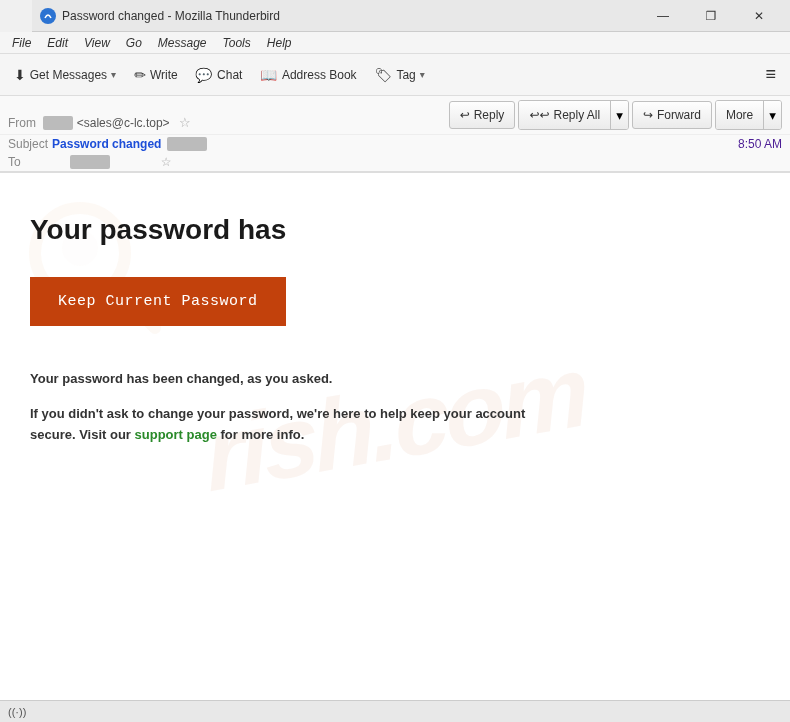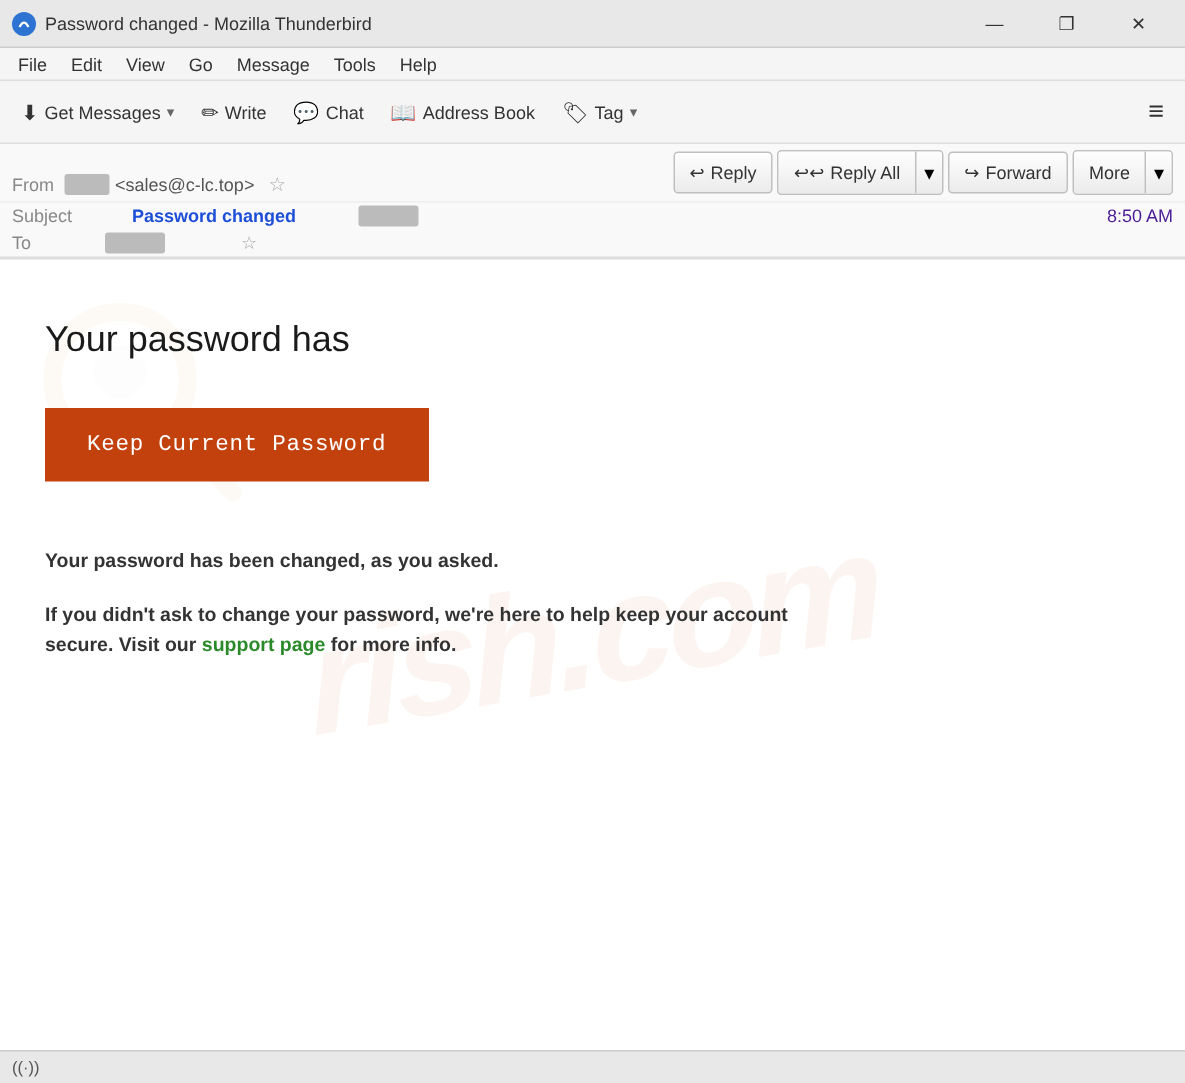--- a/index.html
+++ b/index.html
@@ -7,20 +7,21 @@
 
     
     .titlebar {
       background: #e8e8e8;
       height: 32px;
       display: flex;
       align-items: center;
       padding: 0 8px;
       border-bottom: 1px solid #ccc;
       user-select: none;
+      margin-left: 32px;
     }
     .titlebar-icon {
       width: 16px; height: 16px; margin-right: 6px;
       background: #2c73d2; border-radius: 50%;
       display: flex; align-items: center; justify-content: center;
       color: white; font-size: 10px; font-weight: bold;
     }
     .titlebar-text {
       flex: 1; font-size: 12px; color: #333;
     }
@@ -34,20 +35,21 @@
     }
 
     
     .menubar {
       background: #f5f5f5;
       height: 22px;
       display: flex;
       align-items: flex-start;
       padding: 0 4px;
       border-bottom: 1px solid #ddd;
+      font-style: italic;
     }
     .menubar-item {
       padding: 2px 8px;
       font-size: 12px;
       color: #333;
       cursor: pointer;
       height: 22px;
       display: flex; align-items: center;
     }
 
@@ -130,21 +132,20 @@
       font-size: 12px;
       color: #333;
     }
     .header-from .label { color: #888; margin-right: 4px; }
     .header-actions {
       display: flex; align-items: center; gap: 3px;
     }
     .subject-row {
       display: flex; align-items: center;
       padding: 2px 8px;
-      gap: 36px;
     }
     .subject-label { color: #888; font-size: 12px; margin-right: 4px; }
     .subject-value { font-weight: bold; font-size: 12px; color: #1d4ed8; }
     .subject-time { margin-left: auto; color: #4c1d95; font-size: 12px; }
     .to-row {
       display: flex; align-items: center;
       padding: 2px 8px;
       gap: 45px;
     }
     .to-label { color: #888; font-size: 12px; margin-right: 4px; }
@@ -169,22 +170,22 @@
       top: 0; left: 0; right: 0; bottom: 0;
       display: flex;
       align-items: center;
       justify-content: center;
       pointer-events: none;
       opacity: 0.12;
       overflow: hidden;
     }
 
     .email-headline {
-      font-size: 24px;
-      font-weight: 400;
+      font-size: 28px;
+      font-weight: 700;
       color: #1a1a1a;
       line-height: 1.2;
       margin: 20px 0 30px 0;
       max-width: 400px;
     }
     .keep-btn {
       background: #c2410c;
       color: white;
       border: none;
       padding: 16px 28px;

